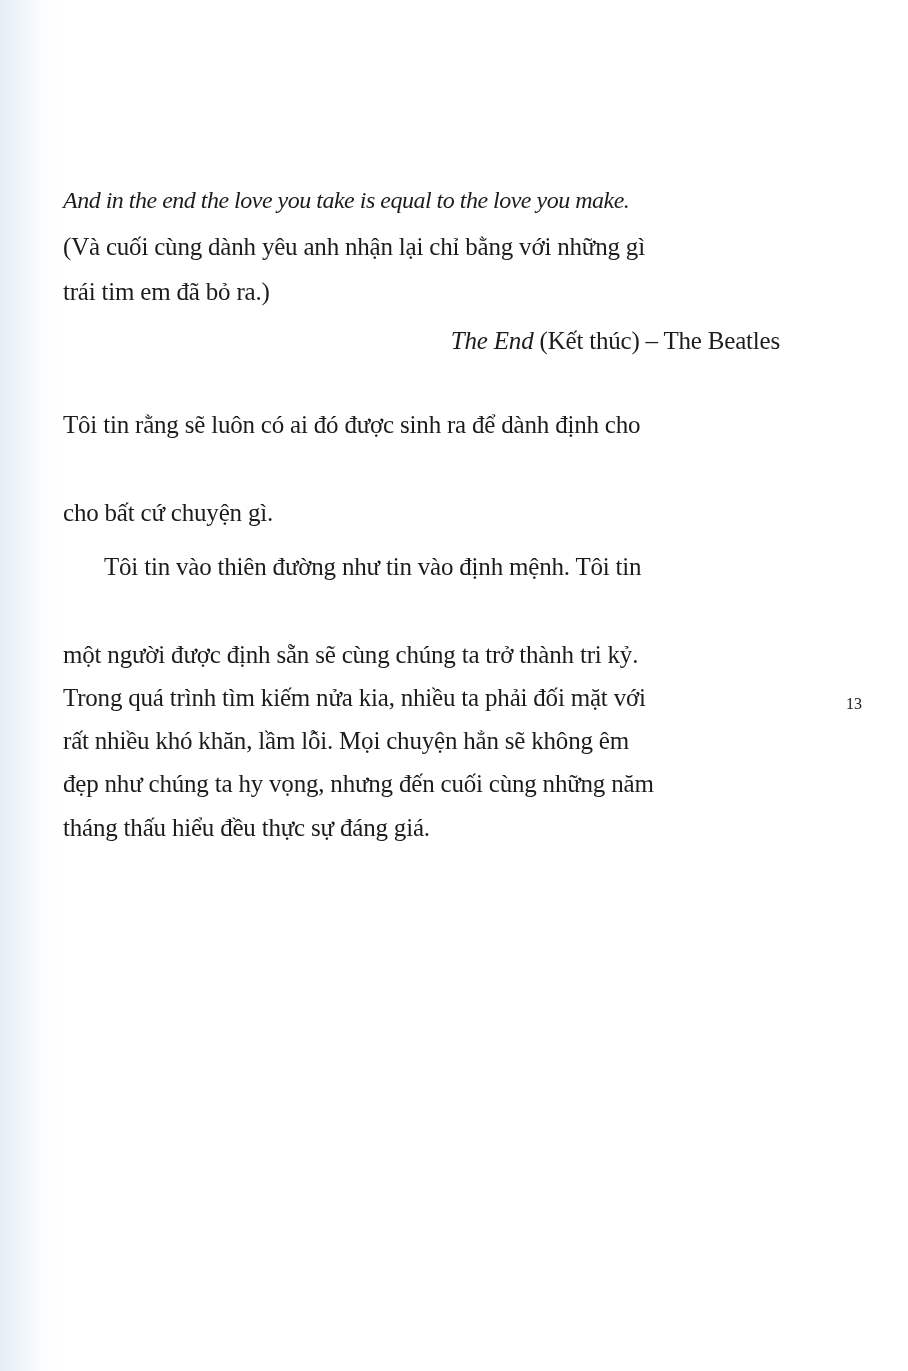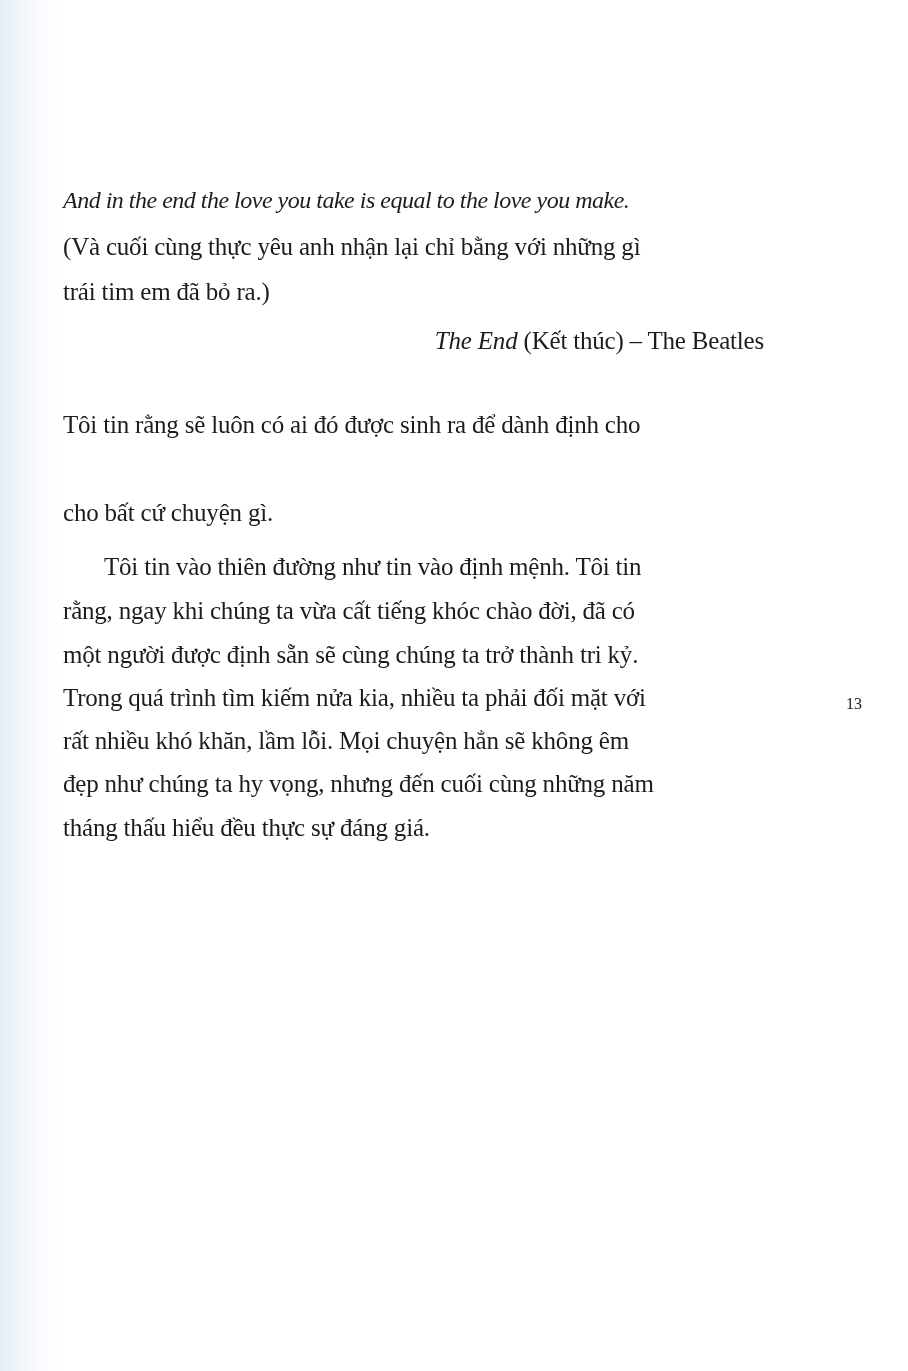--- a/index.html
+++ b/index.html
@@ -51,32 +51,31 @@
   </style>
 </head>
 <body>
 
 <div class="spine-shadow"></div>
 
 <div class="page">
 
   <div class="line epigraph-en" style="left:63px; top:157px;">And in the end the love you take is equal to the love you make.</div>
 
-  <div class="line" style="left:63px; top:204px;">(Và cuối cùng thực yêu anh nhận lại chỉ bằng với những gì</div>
+  <div class="line" style="left:63px; top:204px;">(Và cuối cùng dành yêu anh nhận lại chỉ bằng với những gì</div>
   <div class="line" style="left:63px; top:249px;">trái tim em đã bỏ ra.)</div>
 
-  <div class="line attribution" style="right:144px; top:298px;text-align:center;">
+  <div class="line attribution" style="right:128px; top:298px;text-align:center;">
     <span class="title-it">The End</span><span> (Kết thúc) – The Beatles</span>
   </div>
 
   <div class="line" style="left:63px; top:382px;">Tôi tin rằng sẽ luôn có ai đó được sinh ra để dành định cho</div>
   <div class="line" style="left:63px; top:470px;">cho bất cứ chuyện gì.</div>
 
   <div class="line" style="left:104px; top:524px;">Tôi tin vào thiên đường như tin vào định mệnh. Tôi tin</div>
-  <div class="line" style="left:63px; top:568px;">rằng, ngay khi chúng ta vừa cất tiếng khóc chào đời, đã có</div>
   <div class="line" style="left:63px; top:612px;">một người được định sẵn sẽ cùng chúng ta trở thành tri kỷ.</div>
   <div class="line" style="left:63px; top:655px;">Trong quá trình tìm kiếm nửa kia, nhiều ta phải đối mặt với</div>
   <div class="line" style="left:63px; top:698px;">rất nhiều khó khăn, lầm lỗi. Mọi chuyện hẳn sẽ không êm</div>
   <div class="line" style="left:63px; top:741px;">đẹp như chúng ta hy vọng, nhưng đến cuối cùng những năm</div>
   <div class="line" style="left:63px; top:785px;">tháng thấu hiểu đều thực sự đáng giá.</div>
 
   <div class="page-number">13</div>
 </div>
 
 </body></html>

